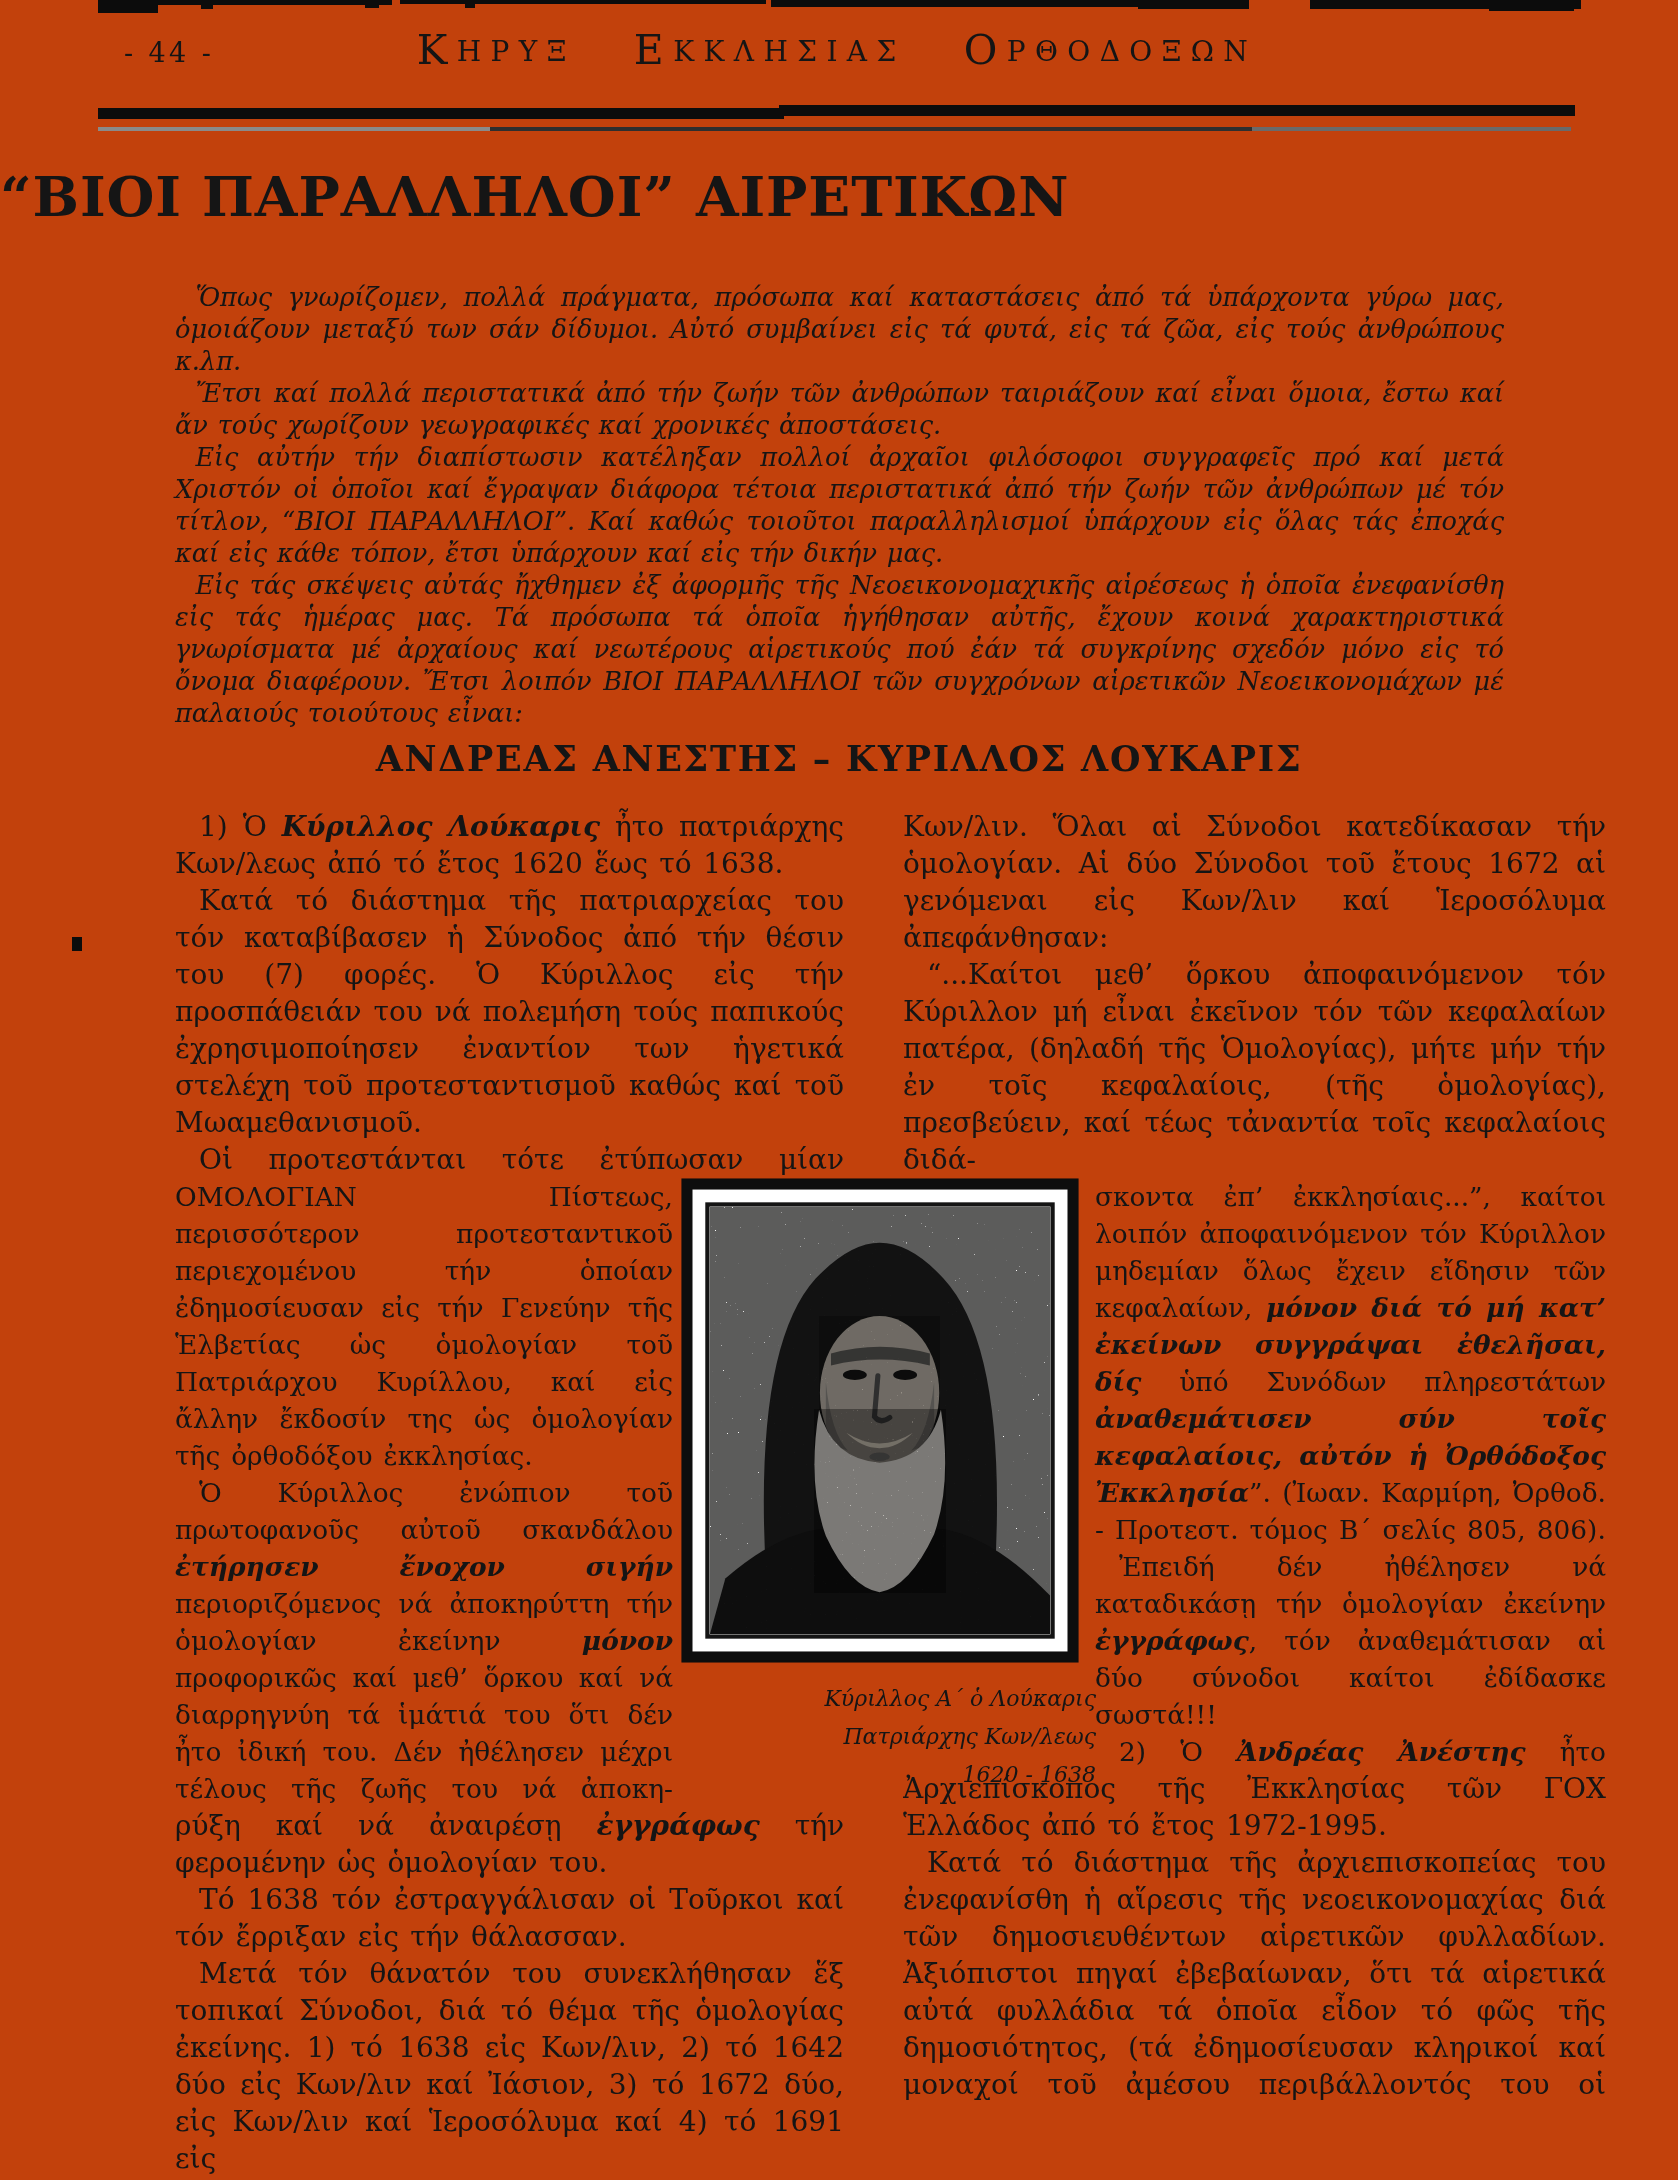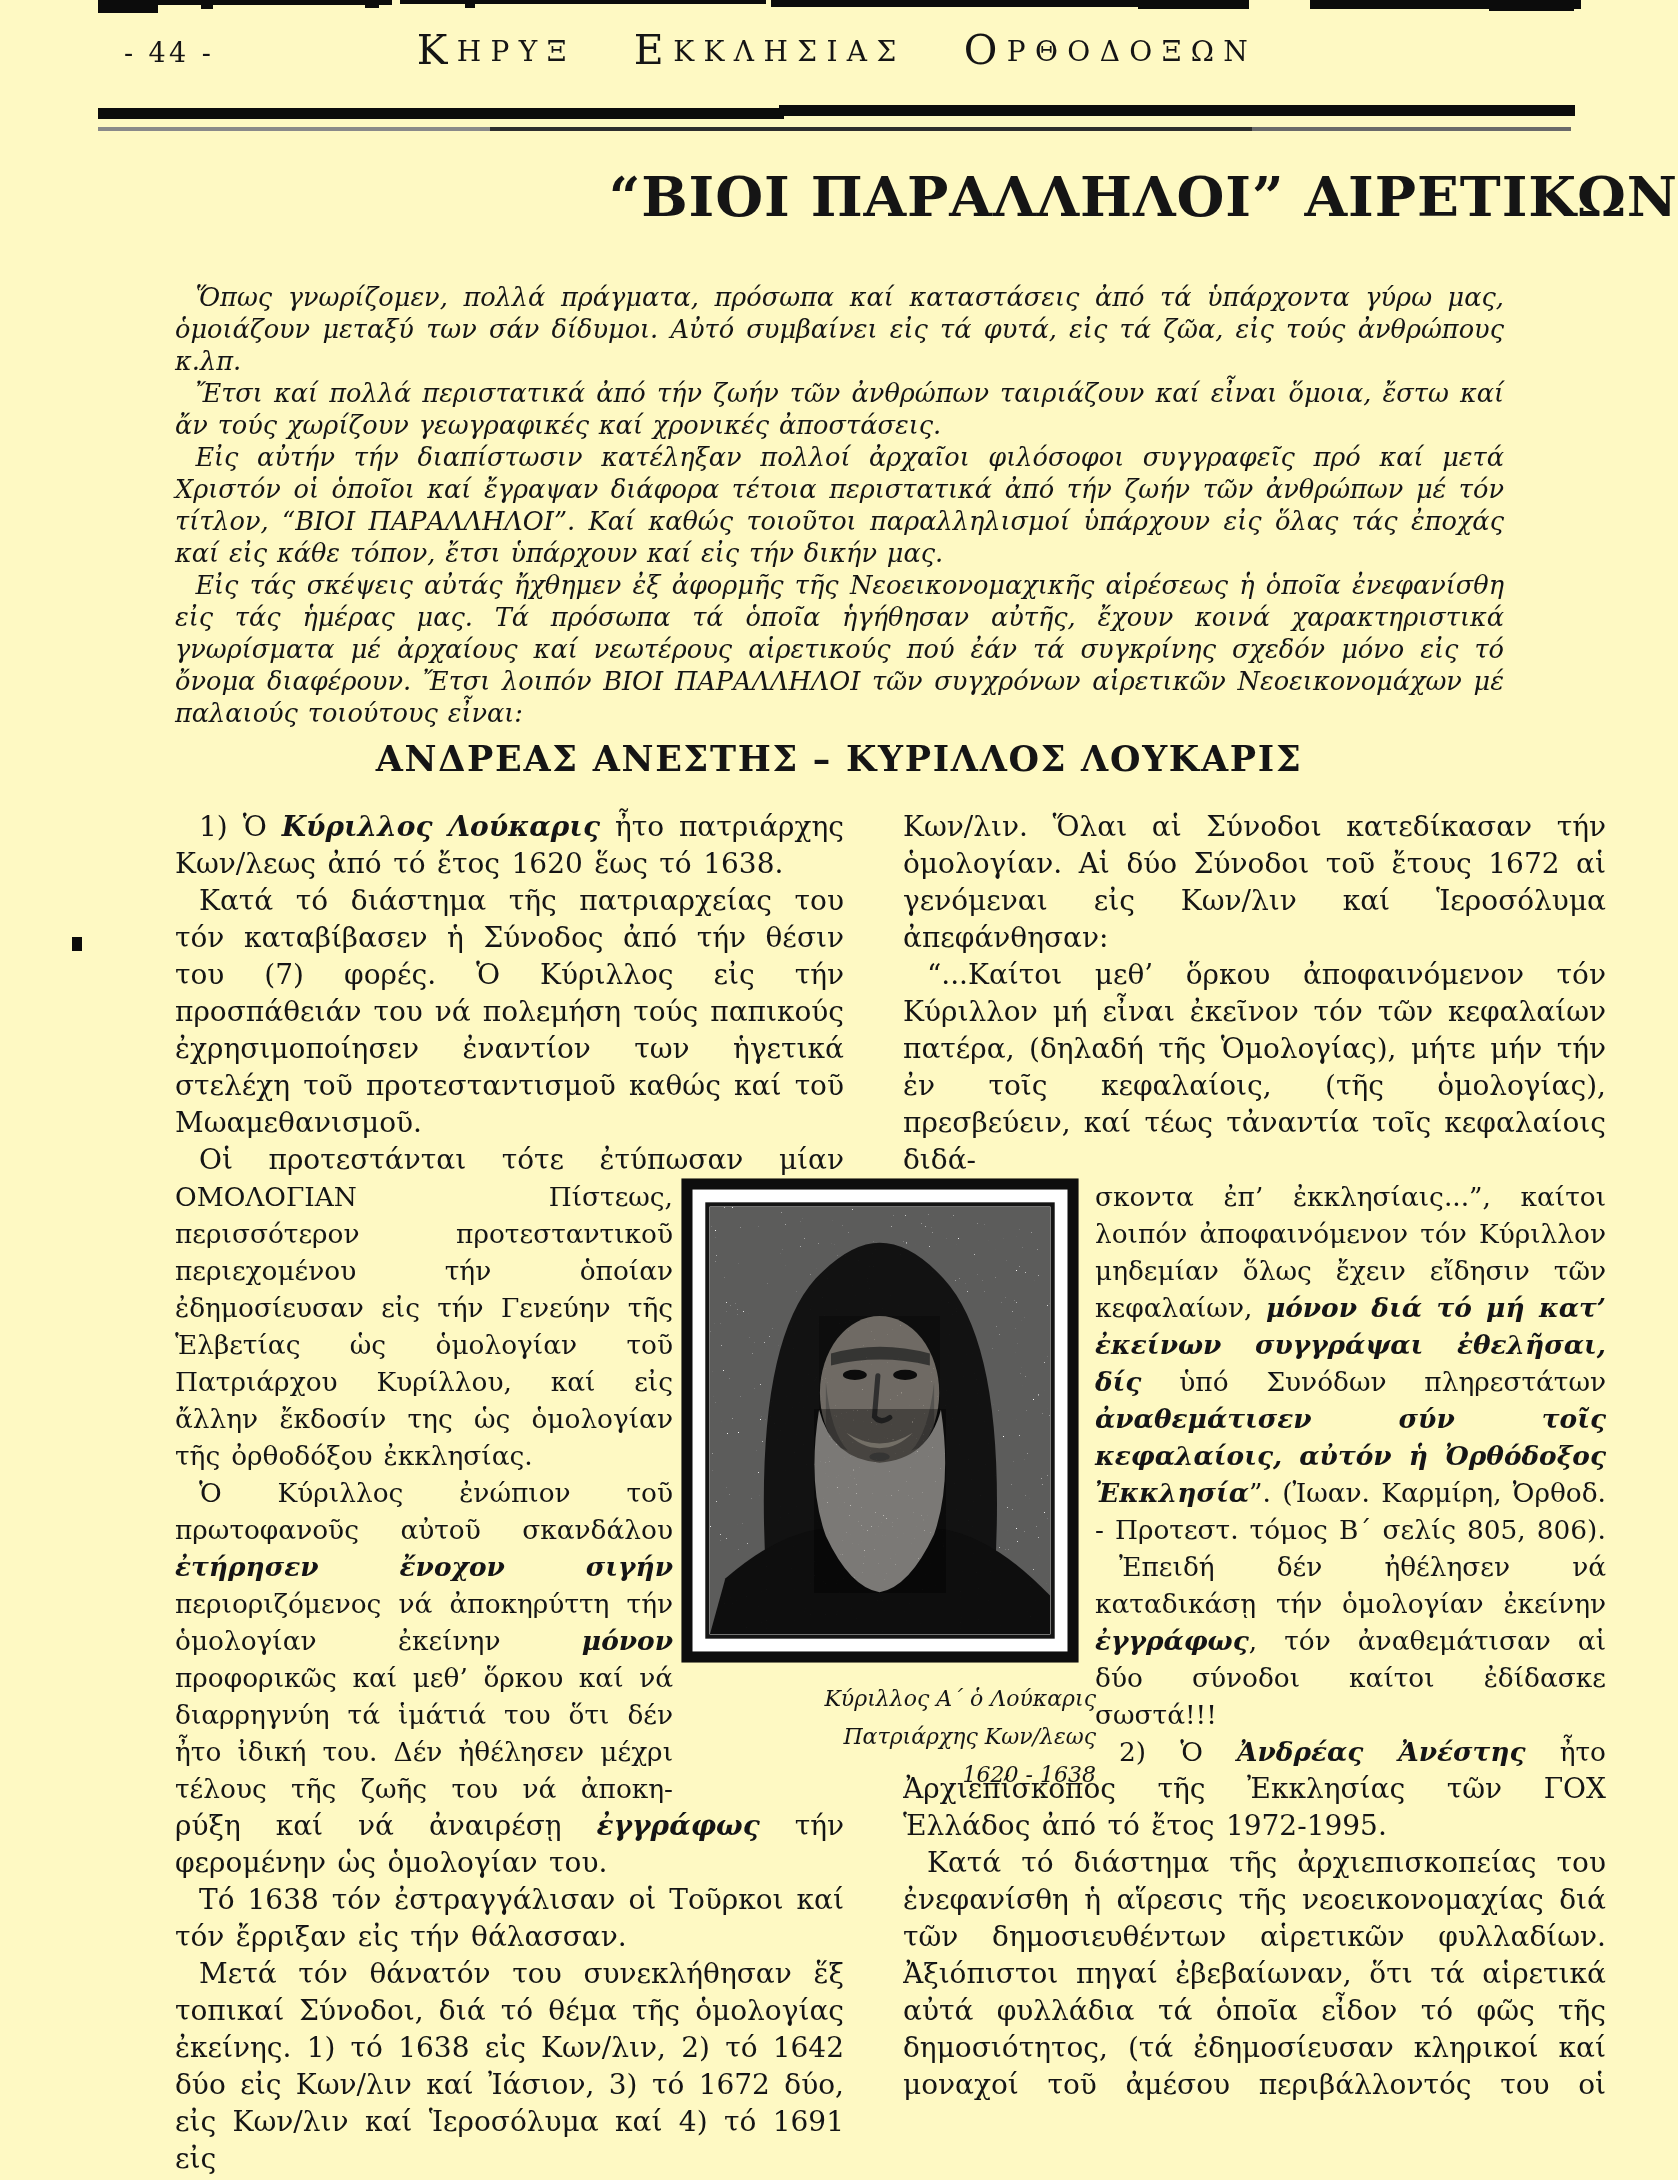--- a/index.html
+++ b/index.html
@@ -1,28 +1,28 @@
 <!DOCTYPE html>
 <html style="font-size:13.6px"><head>
 <meta charset="utf-8">
 <style>
   html,body{margin:0;padding:0;background:#e8e8e8;}
   #page{
-    position:relative; width:1678px; height:2181px; background:#fef9c3;
+    position:relative; width:1678px; height:2181px; background:#c2410c;
     overflow:hidden; font-family:"DejaVu Serif","Liberation Serif",serif; color:#151515;
   }
   .art{position:absolute;background:#0c0c0c;}
   
   #page-number{position:absolute;left:124px;top:37px;font-size:27px;letter-spacing:3.4px;}
   #journal-title{position:absolute;left:98px;top:25.6px;width:1478px;text-align:center;white-space:nowrap;}
   .jw{display:inline-block;margin:0 29px;letter-spacing:9.4px;font-size:28px;}
   .jinit{font-size:41px;letter-spacing:9.4px;vertical-align:-2.6px;}
   .rule{position:absolute;background:#0c0c0c;}
   
-  #article-title{position:absolute;left:0;top:164px;width:1678px;text-align:right;
+  #article-title{position:absolute;left:0;top:164px;width:1678px;text-align:left;
     font-size:55px;font-weight:bold;letter-spacing:0.9px;}
   
   #intro{position:absolute;left:175px;top:281px;width:1329px;font-style:italic;
     font-size:25.6px;line-height:32px;}
   #intro p{margin:0;text-align:justify;text-indent:20.4px;word-spacing:1.7px;}
   
   #section-heading{position:absolute;left:0;top:738px;width:1678px;text-align:center;
     font-size:35px;font-weight:bold;letter-spacing:1.7px;}
   
   .col{position:absolute;top:808px;height:1373px;overflow:hidden;}

